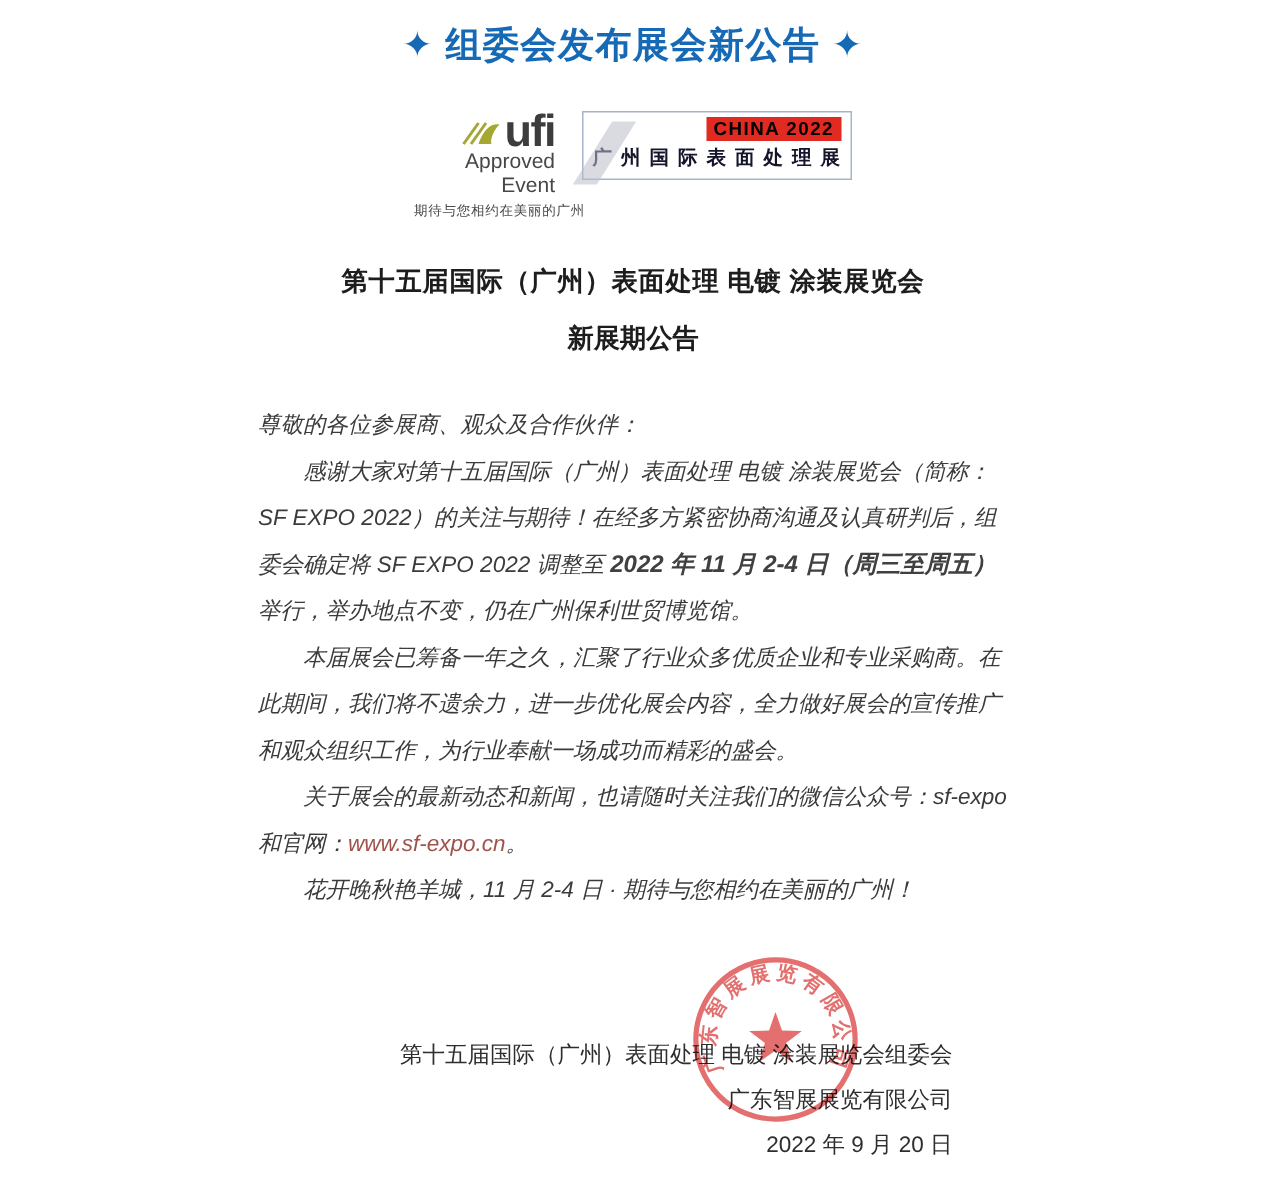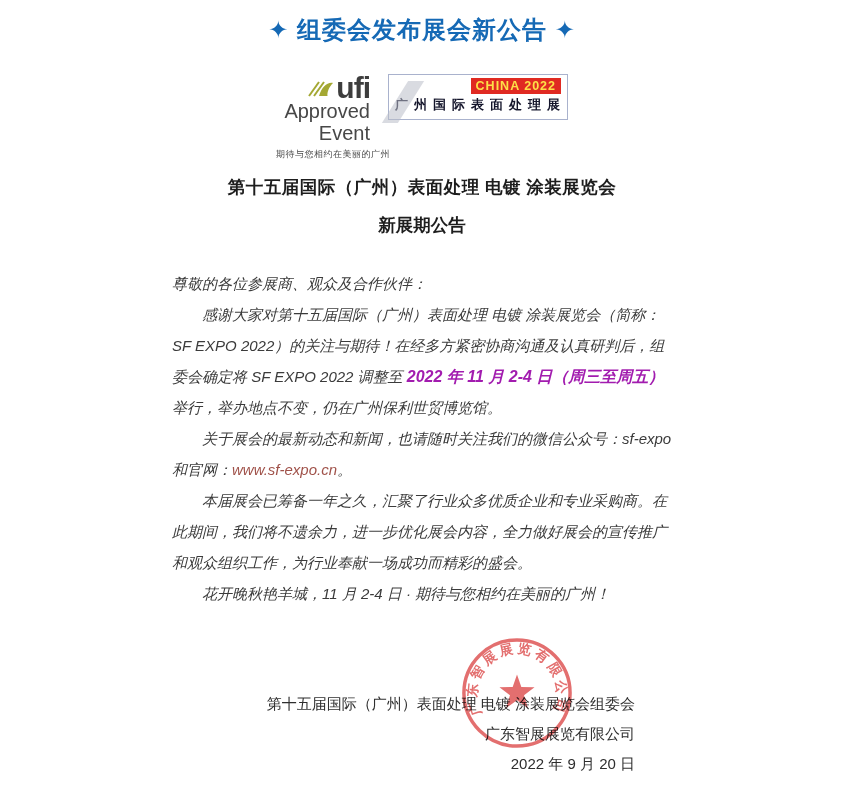--- a/index.html
+++ b/index.html
@@ -46,21 +46,21 @@
     justify-content: flex-end;
     align-items: center;
     gap: 1px;
   }
   .ufi-word {
     font-size: 30px;
     font-weight: bold;
     line-height: 0.8;
     letter-spacing: -1px;
   }
-  .ufi-line { font-size: 20px; line-height: 1.12; color: #474747; }
+  .ufi-line { font-size: 14px; line-height: 1.12; color: #474747; }
   .ufi-caption {
     margin-top: 3px;
     font-size: 9px;
     letter-spacing: 0.5px;
     color: #4a4a4a;
     white-space: nowrap;
   }
 
   
   .sf-logo {
@@ -78,21 +78,21 @@
     height: 42px;
     background: #b9bec9;
     transform: skewX(-32deg);
     opacity: 0.55;
   }
   .sf-badge {
     position: relative;
     width: fit-content;
     margin-left: auto;
     background: #e02a22;
-    color: #fde047;
+    color: #000000;
     font-size: 12.5px;
     font-weight: bold;
     letter-spacing: 1px;
     padding: 1px 5px;
   }
   .sf-word-row {
     position: relative;
     margin-top: -3px;
     line-height: 1;
     white-space: nowrap;
@@ -124,21 +124,21 @@
     width: 506px;
     margin-top: 31px;
     margin-left: 172px;
     font-size: 15px;
     line-height: 31px;
     color: #3b3b3b;
     font-style: italic;
   }
   .letter-body p { margin: 0; }
   .indent { text-indent: 2em; }
-  .date-bold { color: #a21caf; font-weight: bold; font-size: 16px; }
+  .date-bold { color: #404040; font-weight: bold; font-size: 16px; }
   .website-link { color: #a0524a; cursor: pointer; }
 
   
   .signature {
     margin-top: 80px;
     margin-right: 209px;
     text-align: right;
     font-size: 15px;
     line-height: 30px;
     color: #2e2e2e;
@@ -192,22 +192,22 @@
   </div>
 
   <div class="heading">
     <div class="heading-line1">第十五届国际（广州）表面处理 电镀 涂装展览会</div>
     <div class="heading-line2">新展期公告</div>
   </div>
 
   <div class="letter-body">
     <p>尊敬的各位参展商、观众及合作伙伴：</p>
     <p class="indent"><span>感谢大家对第十五届国际（广州）表面处理 电镀 涂装展览会（简称：SF EXPO 2022）的关注与期待！在经多方紧密协商沟通及认真研判后，组委会确定将 SF EXPO 2022 调整至 </span><span class="date-bold">2022 年 11 月 2-4 日（周三至周五）</span><span>举行，举办地点不变，仍在广州保利世贸博览馆。</span></p>
+    <p class="indent">本届展会已筹备一年之久，汇聚了行业众多优质企业和专业采购商。在此期间，我们将不遗余力，进一步优化展会内容，全力做好展会的宣传推广和观众组织工作，为行业奉献一场成功而精彩的盛会。</p>
     <p class="indent"><span>关于展会的最新动态和新闻，也请随时关注我们的微信公众号：sf-expo 和官网：</span><span class="website-link">www.sf-expo.cn</span><span>。</span></p>
-    <p class="indent">本届展会已筹备一年之久，汇聚了行业众多优质企业和专业采购商。在此期间，我们将不遗余力，进一步优化展会内容，全力做好展会的宣传推广和观众组织工作，为行业奉献一场成功而精彩的盛会。</p>
     <p class="indent">花开晚秋艳羊城，11 月 2-4 日 · 期待与您相约在美丽的广州！</p>
   </div>
 
   <div class="signature">
     <div>第十五届国际（广州）表面处理 电镀 涂装展览会组委会</div>
     <div>广东智展展览有限公司</div>
     <div>2022 年 9 月 20 日</div>
   </div>
 
   <svg class="seal" viewBox="0 0 120 120">

